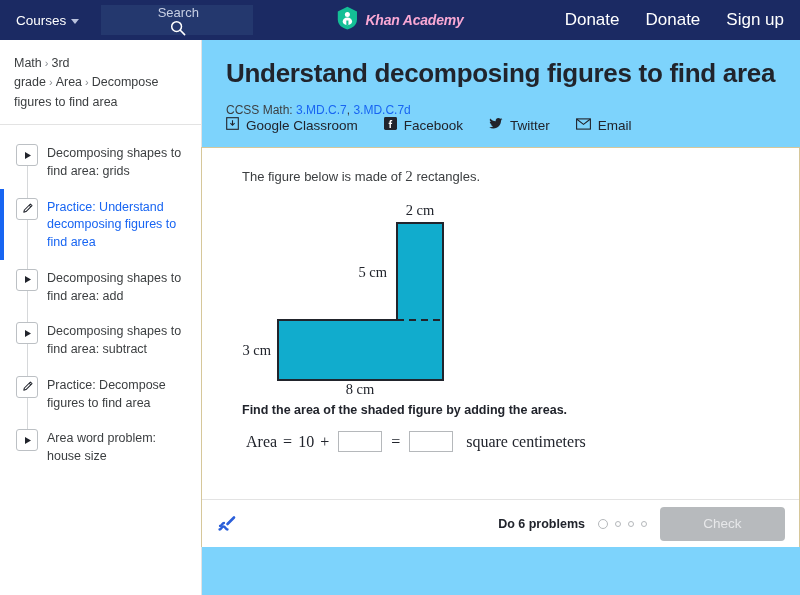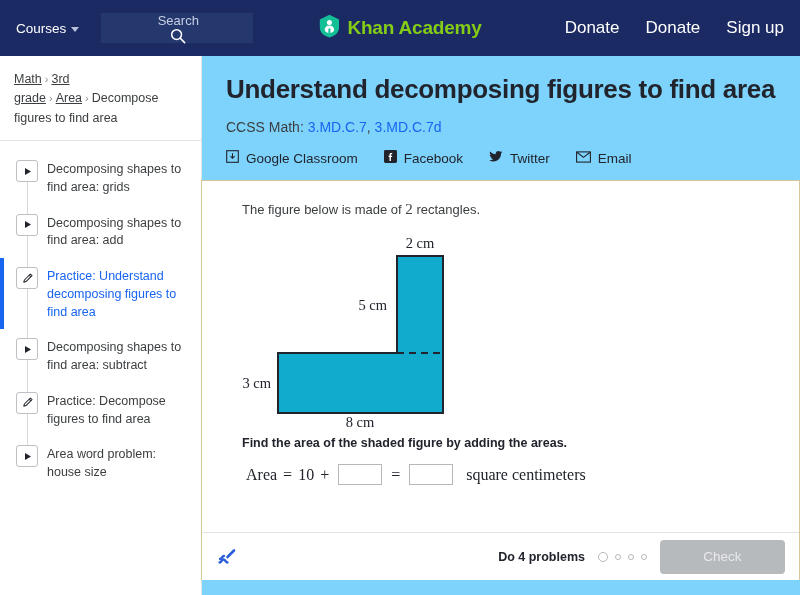--- a/index.html
+++ b/index.html
@@ -7,21 +7,21 @@
     margin: 0; padding: 0;
     width: 800px; height: 595px;
     overflow: hidden;
     background: #ffffff;
     font-family: "Liberation Sans", sans-serif;
     -webkit-font-smoothing: antialiased;
   }
 
   
   .topnav {
-    height: 56px;
+    height: 40px;
     background: #1b2a63;
     display: flex;
     align-items: center;
     padding: 0 16px;
     position: relative;
   }
   .courses-btn {
     color: #ffffff;
     font-size: 13.5px;
     display: flex;
@@ -59,25 +59,26 @@
   .brand {
     position: absolute;
     left: 50%;
     transform: translateX(-50%);
     display: flex;
     align-items: center;
     gap: 7px;
     cursor: pointer;
   }
   .brand-name {
-    color: #84cc16;
-    font-size: 19px;
+    color: #f9a8d4;
+    font-size: 14px;
     font-weight: 700;
     letter-spacing: -0.2px;
     white-space: nowrap;
+    font-style: italic;
   }
 
   .topnav-right {
     margin-left: auto;
     display: flex;
     align-items: center;
     gap: 26px;
   }
   .topnav-right .nav-link {
     color: #ffffff;
@@ -97,21 +98,21 @@
     background: #fff;
     position: relative;
   }
   .breadcrumb {
     padding: 14px 14px 12px 14px;
     font-size: 12.5px;
     color: #3b3e40;
     line-height: 1.55;
     border-bottom: 1px solid #e3e3e3;
   }
-  .crumb { cursor: pointer; text-decoration: underline; }
+  .crumb { cursor: pointer; }
   .crumb-sep {
     color: #888d93;
     margin: 0 3px;
     font-size: 11px;
   }
   .crumb-current { cursor: pointer; }
 
   .nav-list {
     position: relative;
     padding: 10px 0 0 0;
@@ -173,23 +174,22 @@
 
   .page-title {
     font-size: 26px;
     font-weight: 700;
     color: #21242c;
     line-height: 1.2;
     margin: 4px 0 14px 0;
     letter-spacing: -0.3px;
   }
   .ccss {
-    font-size: 14px;
+    font-size: 12px;
     color: #3b3e40;
-    margin-bottom: 15px;
   }
   .ccss a {
     color: #1865f2;
     text-decoration: none;
     cursor: pointer;
   }
   .share-row {
     display: flex;
     align-items: center;
     gap: 26px;
@@ -358,38 +358,38 @@
 
       <div class="nav-item">
         <span class="badge">
           <svg width="9" height="9" viewBox="0 0 9 9">
               <polygon points="2,1 8,4.5 2,8" fill="#21242c"></polygon>
             </svg>
         </span>
         <span class="nav-label">Decomposing shapes to find area: grids</span>
       </div>
 
-      <div class="nav-item">
-        <span class="badge">
-          <svg width="9" height="9" viewBox="0 0 9 9">
-              <polygon points="2,1 8,4.5 2,8" fill="#21242c"></polygon>
-            </svg>
-        </span>
-        <span class="nav-label">Decomposing shapes to find area: add</span>
-      </div>
-
       <div class="nav-item active">
         <span class="active-bar" style="top:0;bottom:0;"></span>
         <span class="badge">
           <svg width="11" height="11" viewBox="0 0 11 11">
             <path d="M8.4 1.0 L10.0 2.6 L4.0 8.6 L1.8 9.2 L2.4 7.0 Z" fill="none" stroke="#21242c" stroke-width="1.05" stroke-linejoin="round"></path>
             <line x1="7.2" y1="2.2" x2="8.8" y2="3.8" stroke="#21242c" stroke-width="1.05"></line>
           </svg>
         </span>
         <span class="nav-label">Practice: Understand decomposing figures to find area</span>
+      </div>
+
+      <div class="nav-item">
+        <span class="badge">
+          <svg width="9" height="9" viewBox="0 0 9 9">
+              <polygon points="2,1 8,4.5 2,8" fill="#21242c"></polygon>
+            </svg>
+        </span>
+        <span class="nav-label">Decomposing shapes to find area: add</span>
       </div>
 
       <div class="nav-item">
         <span class="badge">
           <svg width="9" height="9" viewBox="0 0 9 9">
               <polygon points="2,1 8,4.5 2,8" fill="#21242c"></polygon>
             </svg>
         </span>
         <span class="nav-label">Decomposing shapes to find area: subtract</span>
       </div>
@@ -511,21 +511,21 @@
       <div class="exercise-footer">
         <span class="scratch-icon">
           <svg width="22" height="22" viewBox="0 0 22 22">
             <path d="M3.5 16.5 C5.5 16.5 5.5 13.5 7.5 13.5 C9.5 13.5 9.5 16.5 11.5 16.5" fill="none" stroke="#2b5fd9" stroke-width="2.3" stroke-linecap="round"></path>
             <path d="M4.0 13.0 C6.0 13.0 6.0 10.0 8.0 10.0" fill="none" stroke="#2b5fd9" stroke-width="2.3" stroke-linecap="round"></path>
             <line x1="11.5" y1="11.0" x2="18.0" y2="4.5" stroke="#2b5fd9" stroke-width="2.6" stroke-linecap="round"></line>
           </svg>
         </span>
 
         <div class="footer-right">
-          <span class="do-problems">Do 4 problems</span>
+          <span class="do-problems">Do 6 problems</span>
           <span class="dots">
             <span class="dot current"></span>
             <span class="dot pending"></span>
             <span class="dot pending"></span>
             <span class="dot pending"></span>
           </span>
           <button class="check-btn">Check</button>
         </div>
       </div>
     </div>

